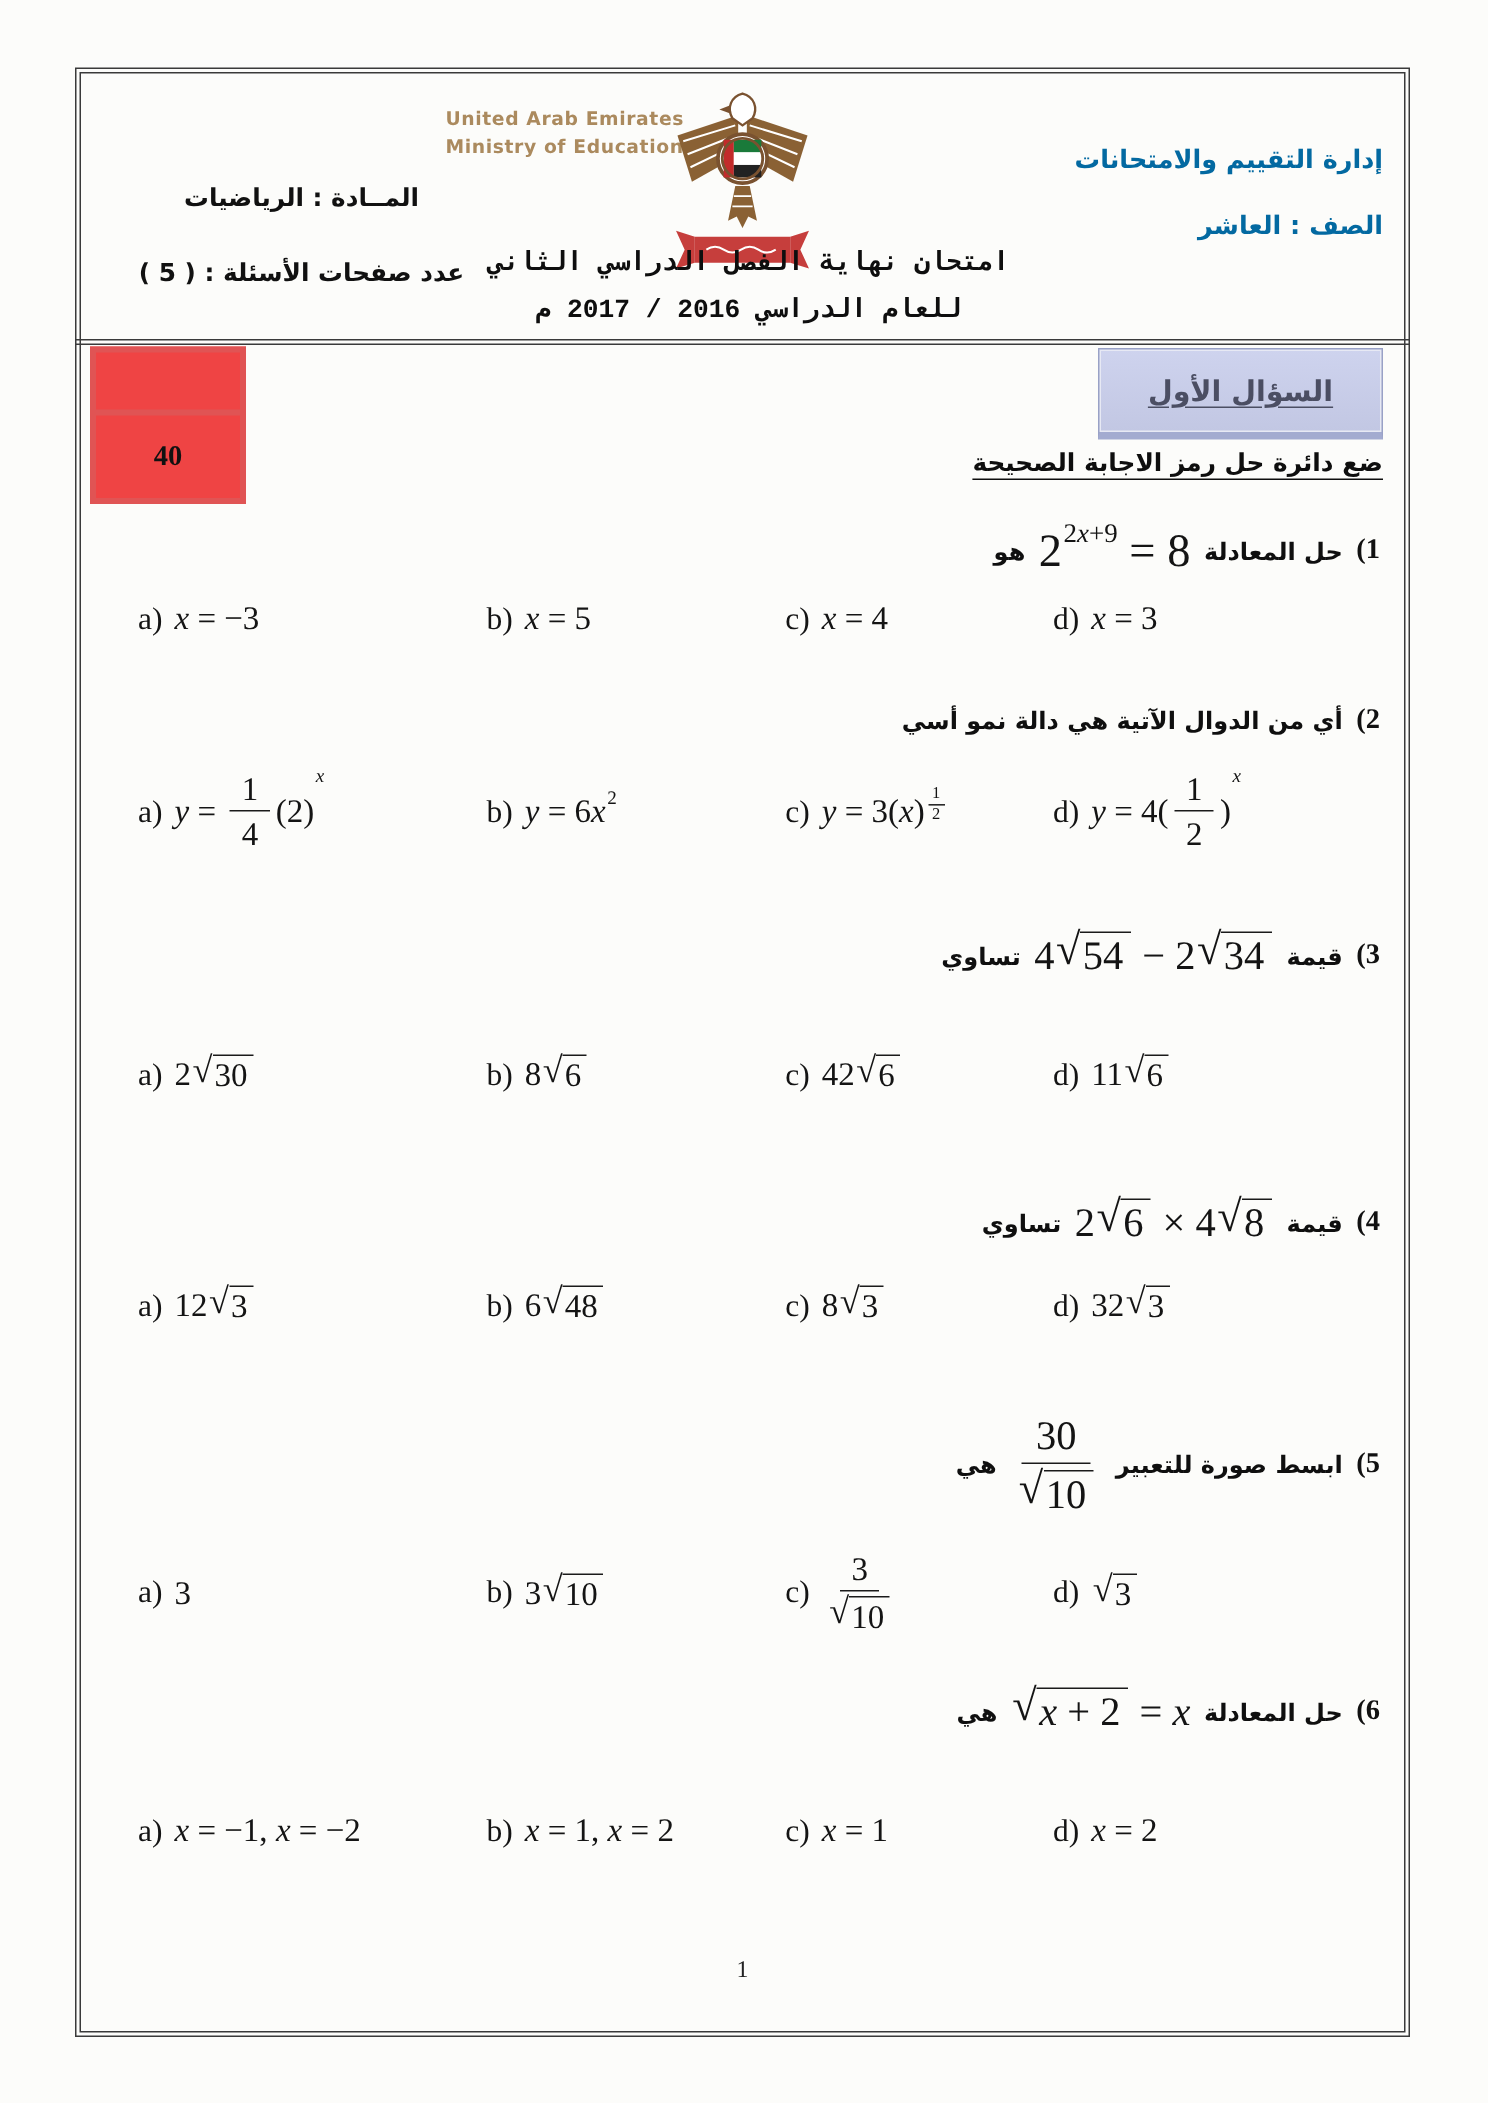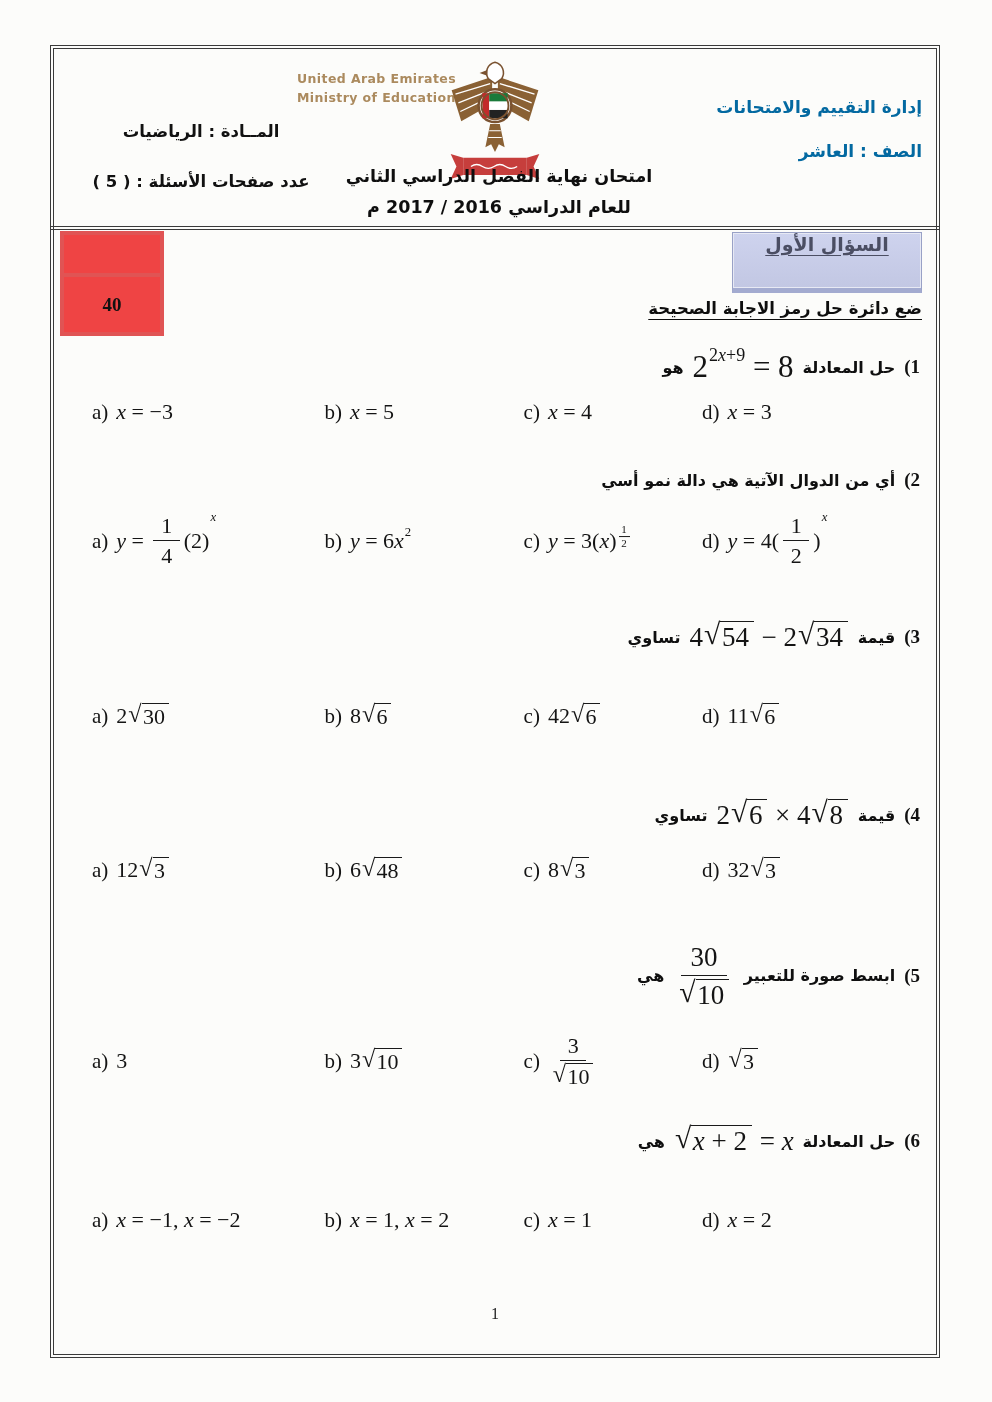--- a/index.html
+++ b/index.html
@@ -15,32 +15,32 @@
   .min-en{position:absolute;left:243px;top:20px;color:var(--gold,#ab8a5e);
     font-size:12.5px;font-weight:700;letter-spacing:.4px;line-height:1.55;}
   .min-ar{position:absolute;left:498px;top:30px;width:170px;direction:rtl;text-align:right;
     color:var(--gold,#ab8a5e);font-size:12px;font-weight:700;line-height:1.9;}
   .emblem{position:absolute;left:388px;top:6px;width:106px;height:140px;}
   .hdr-right{position:absolute;right:14px;top:36px;direction:rtl;text-align:right;
     font-size:17px;font-weight:700;line-height:2.6;color:#0369a1;}
   .hdr-left{position:absolute;left:16px;top:58px;width:262px;direction:rtl;text-align:center;
     font-size:16.5px;font-weight:700;line-height:3;color:#111;}
   .exam-title{position:absolute;left:268px;top:112px;width:354px;direction:rtl;text-align:center;
-    font-size:17.5px;font-weight:700;line-height:1.75;color:#0e0e0e;}
+    font-size:17.5px;font-weight:700;line-height:1.75;color:#0e0e0e;font-family:Liberation Mono, monospace;}
   .hdr-divider{position:absolute;left:-4px;right:-4px;top:177px;border-top:4px double var(--frame,#3a3a3a);}
   
   .score-box{position:absolute;left:6px;top:182px;width:96px;height:97px;
     border:4px solid var(--score,#e05454);background:#ef4444;display:flex;flex-direction:column;}
   .score-top{height:38px;border-bottom:4px solid var(--score,#e05454);}
   .score-val{flex:1;display:flex;align-items:center;justify-content:center;
     font-family:"Liberation Serif","DejaVu Serif",serif;font-size:19px;font-weight:700;color:#111;}
   .section-box{position:absolute;right:14px;top:183px;width:188px;height:55px;
     background:linear-gradient(#ced3ee,#c2c7e3);
     border:1px solid #99a1c6;border-bottom:5px solid #a3abd0;box-shadow:0 0 0 1px #e7e9f4 inset;
-    display:flex;align-items:flex-start;justify-content:center;}
+    display:flex;align-items:center;justify-content:center;}
   .section-title{direction:rtl;font-size:19px;font-weight:700;color:#4b4e63;
     text-decoration:underline;text-underline-offset:4px;}
   .directive{position:absolute;right:14px;top:250px;direction:rtl;font-size:16.5px;font-weight:700;
     color:#0e0e0e;text-decoration:underline;text-underline-offset:5px;margin-left:36px;}
   
   .q-line{position:absolute;right:16px;display:flex;direction:rtl;align-items:center;gap:9px;}
   .q-num{direction:ltr;unicode-bidi:isolate;font-family:"Liberation Serif","DejaVu Serif",serif;
     font-size:19px;font-weight:600;color:#111;}
   .q-ar{font-size:16px;font-weight:600;color:#0f0f0f;white-space:nowrap;}
   .math{direction:ltr;unicode-bidi:isolate;display:inline-flex;align-items:center;

